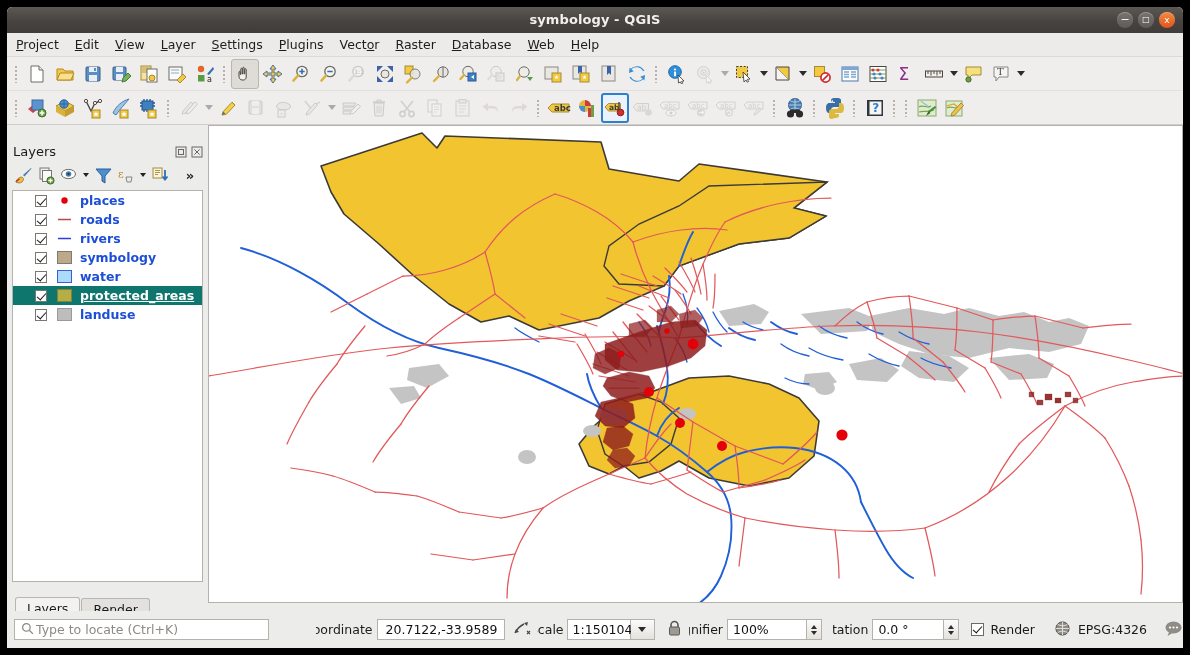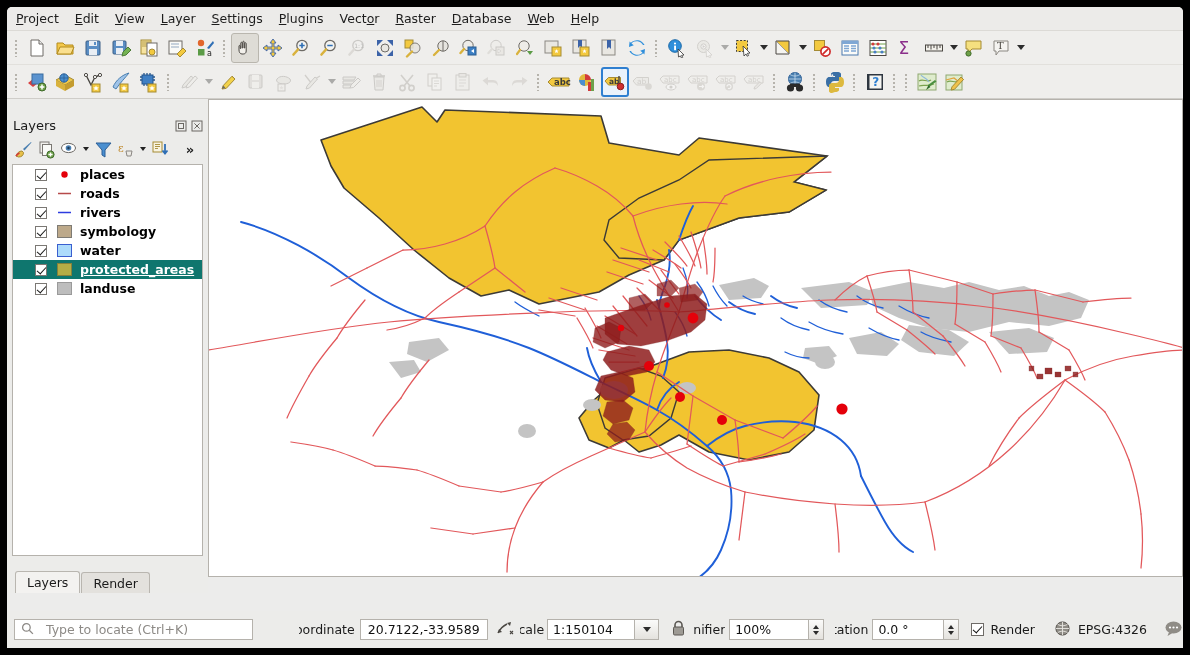--- a/index.html
+++ b/index.html
@@ -69,39 +69,39 @@
 
   .tree{ position:absolute; left:5px; top:49px; width:191px; height:392px; background:#fff;
          border:1px solid #b5b2ac; overflow:hidden; }
   .row{ height:19px; display:flex; align-items:center; padding-left:22px; }
   .row.selected{ background:#0f766e; }
   .cbx{ width:12px;height:12px; border:1px solid #7b7874; background:#fff; position:relative; flex:0 0 auto;}
   .cbx::after{ content:""; position:absolute; left:3px; top:0px; width:4px; height:8px;
      border:solid #1a1a1a; border-width:0 1.6px 1.6px 0; transform:rotate(42deg); }
   .sym{ width:16px; height:13px; margin-left:9px; flex:0 0 auto; display:flex; align-items:center; justify-content:center; }
   .swatch{ width:15px; height:13px; }
-  .lbl{ margin-left:8px; font-size:12.5px; font-weight:bold; color:#000000; white-space:nowrap; }
+  .lbl{ margin-left:8px; font-size:12.5px; font-weight:bold; color:#1d4ed8; white-space:nowrap; }
   .row.selected .lbl{ color:#fff; text-decoration:underline; }
 
   .tabbar{ position:absolute; left:0; bottom:0; width:201px; height:27px; display:flex;
            align-items:flex-end; padding-left:8px; }
   .tab{ height:21px; padding:0 11px; line-height:21px; font-size:12.5px; color:#1b1b1b;
         background:#e3e1dd; border:1px solid #b9b6b0; border-bottom:none; border-radius:3px 3px 0 0; margin-right:1px;}
   .tab.active{ background:#f3f2f0; height:22px; line-height:22px; }
 
   .canvas{ position:absolute; left:201px; top:0; right:0; height:478px; background:#fff;
            border:1px solid #b5b2ac; overflow:hidden; }
   .canvas svg{ display:block; }
 
   
   .statusbar{ position:absolute; left:0; bottom:0; width:1176px; height:37px; background:#ececea;
               display:flex; align-items:center; }
   .locator{ width:273px; height:21px; margin-left:7px; background:#fff; border:1px solid #b5b2ac;
             display:flex; align-items:center; padding-left:6px; }
-  .locator .ph{ font-size:12.5px; color:#8d8a86; margin-left:12px; }
+  .locator .ph{ font-size:12.5px; color:#8d8a86; margin-left:2px; }
   .sb-item{ display:flex; align-items:center; height:37px; }
   .sb-label{ font-size:12.5px; color:#1b1b1b; overflow:hidden; white-space:nowrap; }
   .field{ height:21px; background:#fff; border:1px solid #b5b2ac; display:flex; align-items:center;
           padding:0 5px; font-size:12.5px; color:#111; }
   .combobtn{ width:24px; height:21px; background:linear-gradient(180deg,#fbfbfa,#e4e2de);
              border:1px solid #b5b2ac; border-left:none; display:flex;align-items:center;justify-content:center;}
   .combobtn span{ width:0;height:0;border-left:4px solid transparent;border-right:4px solid transparent;border-top:5px solid #2c2c2c;}
   .spin{ width:15px; height:21px; border:1px solid #b5b2ac; border-left:none;
          background:linear-gradient(180deg,#fbfbfa,#e4e2de); display:flex; flex-direction:column;
          align-items:center; justify-content:center; gap:2px;}
@@ -110,20 +110,34 @@
   .spin i.dn{ border-top:4px solid #2c2c2c; }
   .ckbox{ width:13px;height:13px;border:1px solid #6e6b67;background:#fff;position:relative;}
   .ckbox::after{ content:""; position:absolute; left:3px; top:0; width:4px;height:8px;
      border:solid #111;border-width:0 1.7px 1.7px 0; transform:rotate(42deg);}
 </style>
 </head>
 <body>
 
 <div id="app">
 
+  <div class="titlebar">
+    <div class="title">symbology - QGIS</div>
+    <div class="winbtns">
+      <span class="wb min">
+          <i>−</i>
+        </span>
+      <span class="wb max">
+          <i>□</i>
+        </span>
+      <span class="wb close">
+          <i>x</i>
+        </span>
+    </div>
+  </div>
 
   <div class="menubar">
     <div class="menu"><u>P</u>roject</div>
     <div class="menu"><u>E</u>dit</div>
     <div class="menu"><u>V</u>iew</div>
     <div class="menu"><u>L</u>ayer</div>
     <div class="menu"><u>S</u>ettings</div>
     <div class="menu"><u>P</u>lugins</div>
     <div class="menu">Vect<u>o</u>r</div>
     <div class="menu"><u>R</u>aster</div>
@@ -1004,21 +1018,21 @@
             <path d="M2 14c2-4 5-7 9-9" stroke="#4a4742" stroke-width="1.4" fill="none"></path>
             <path d="M11 4l4-1-1 4z" fill="#4a4742"></path>
             <path d="M3 10l3 3-4 1z" fill="#4a4742"></path>
             <path d="M14 12l3 3M17 12l-3 3" stroke="#4a4742" stroke-width="1.1"></path>
           </svg></span>
     </div>
     <div class="sb-item" style="margin-left:6px; width:28px; overflow:hidden;">
       <span class="sb-label" style="width:34px; direction:rtl; text-align:left;">Scale</span>
     </div>
     <div class="sb-item" style="margin-left:3px;">
-      <div class="field" style="width:88px;">1:150104</div>
+      <div class="field" style="width:64px;">1:150104</div>
       <div class="combobtn">
           <span></span>
         </div>
     </div>
     <div class="sb-item" style="margin-left:12px;">
       <span>
         <svg width="15" height="17" viewBox="0 0 15 17">
             <path d="M4 7V5a3.5 3.5 0 0 1 7 0v2" fill="none" stroke="#5a5752" stroke-width="1.6"></path>
             <rect x="2.5" y="7" width="10" height="8" rx="1.2" fill="#9d9a94" stroke="#5a5752"></rect>
           </svg></span>

